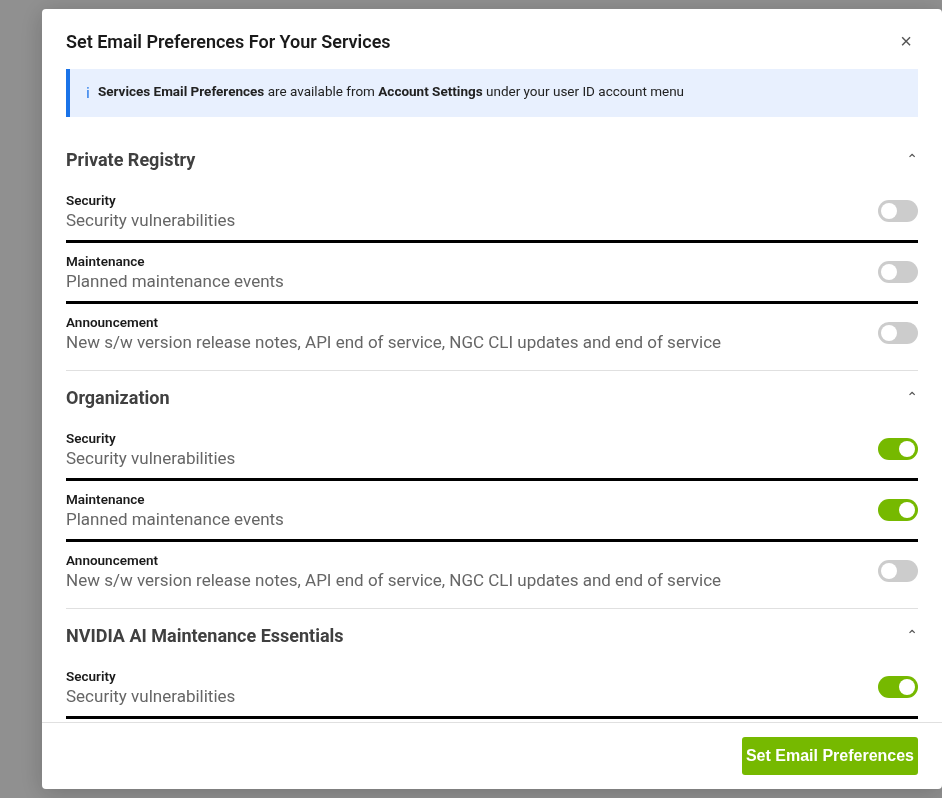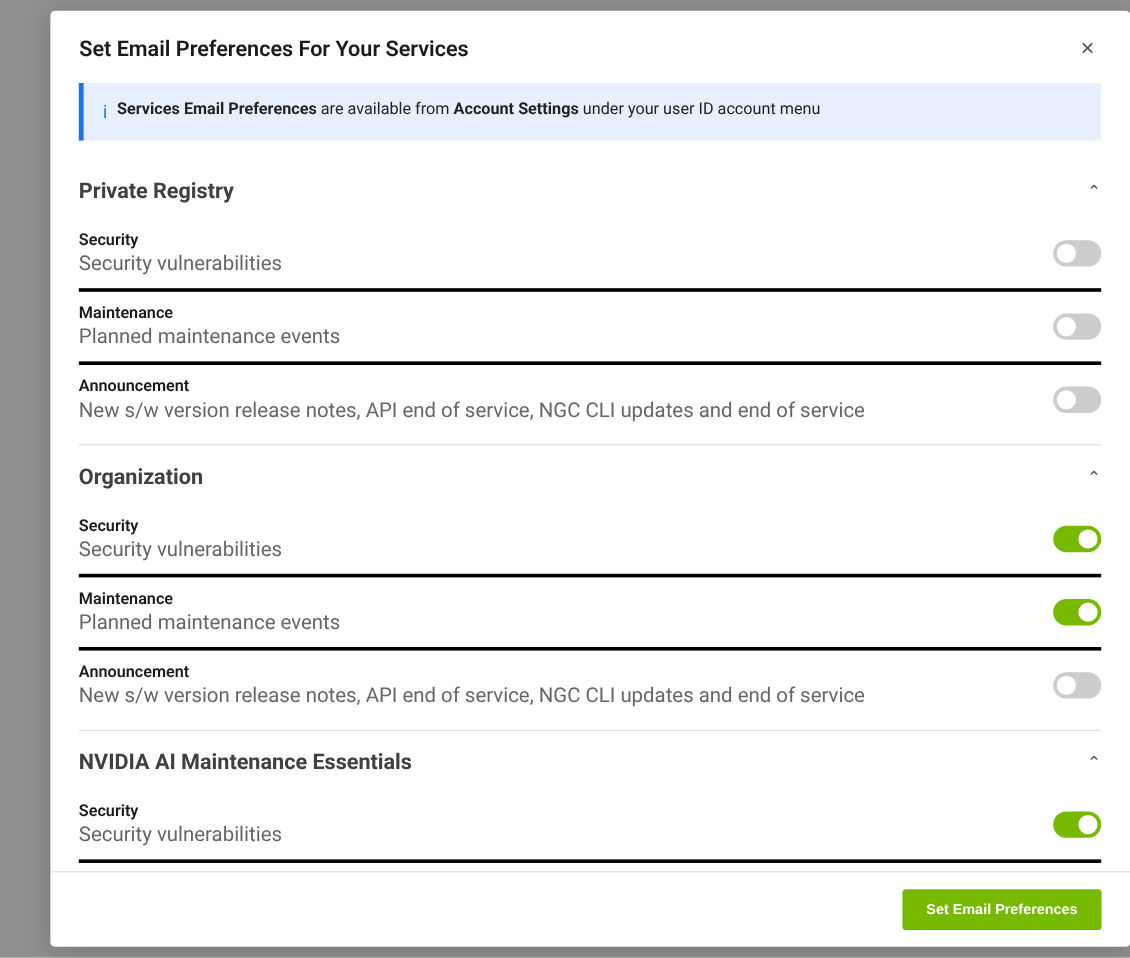--- a/index.html
+++ b/index.html
@@ -174,22 +174,22 @@
       display: flex;
       justify-content: flex-end;
       padding: 14px 24px;
       border-top: 1px solid #e0e0e0;
       flex-shrink: 0;
     }
     .btn-primary {
       background: #76b900;
       color: #fff;
       border: none;
-      padding: 10px 20px;
-      font-size: 12px;
+      padding: 10px 4px;
+      font-size: 16px;
       font-weight: 600;
       border-radius: 3px;
       cursor: pointer;
     }
   </style>
 </head>
 <body>
 
 <div class="modal-overlay">
   <div class="modal">

